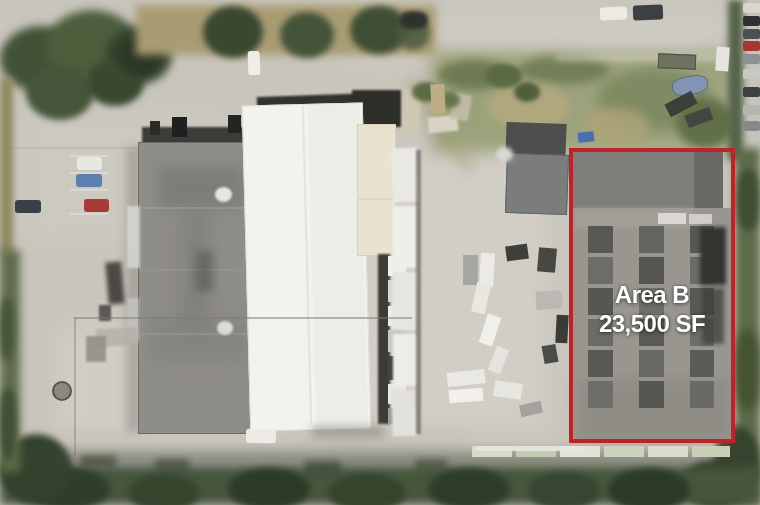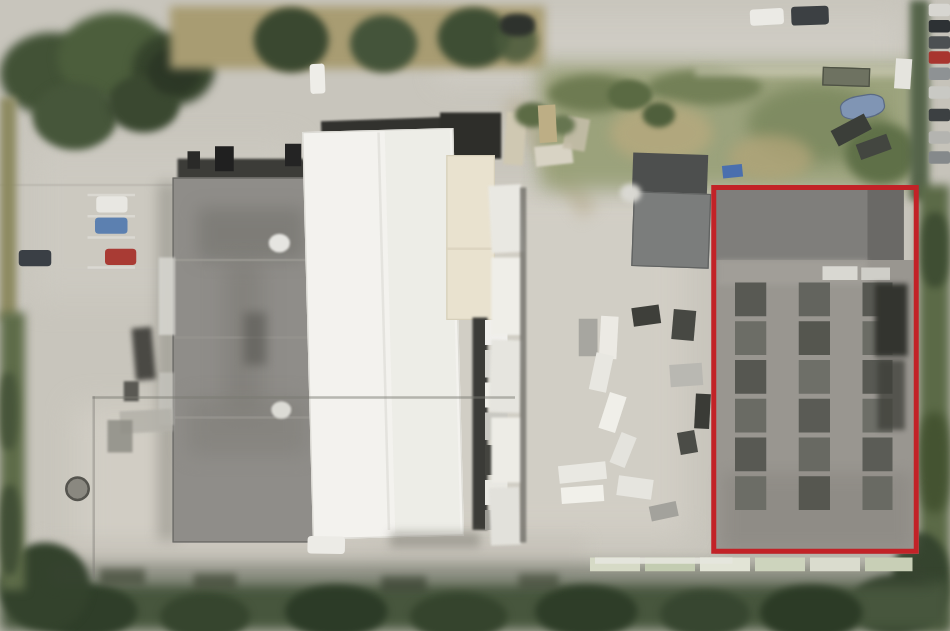--- a/index.html
+++ b/index.html
@@ -220,15 +220,17 @@
         <div class="el" style="left: 476px; top: 446px; width: 110px; height: 5px; background: rgb(230, 230, 222); opacity: 0.9;"></div>
         <div class="el" style="left: 70px; top: 155px; width: 38px; height: 2px; background: rgb(255, 255, 255); opacity: 0.28;"></div>
         <div class="el" style="left: 70px; top: 172px; width: 38px; height: 2px; background: rgb(255, 255, 255); opacity: 0.28;"></div>
         <div class="el" style="left: 70px; top: 189px; width: 38px; height: 2px; background: rgb(255, 255, 255); opacity: 0.28;"></div>
         <div class="el" style="left: 70px; top: 213px; width: 38px; height: 2px; background: rgb(255, 255, 255); opacity: 0.28;"></div>
       </div>
     </div>
 
   <div class="boundary" style="border-color: rgb(194, 34, 39);">
     <div class="area-label" style="color: rgb(255, 255, 255);">
+      <div>Area B</div>
+      <div>23,500 SF</div>
     </div>
   </div>
 </div>
 
 </body></html>

